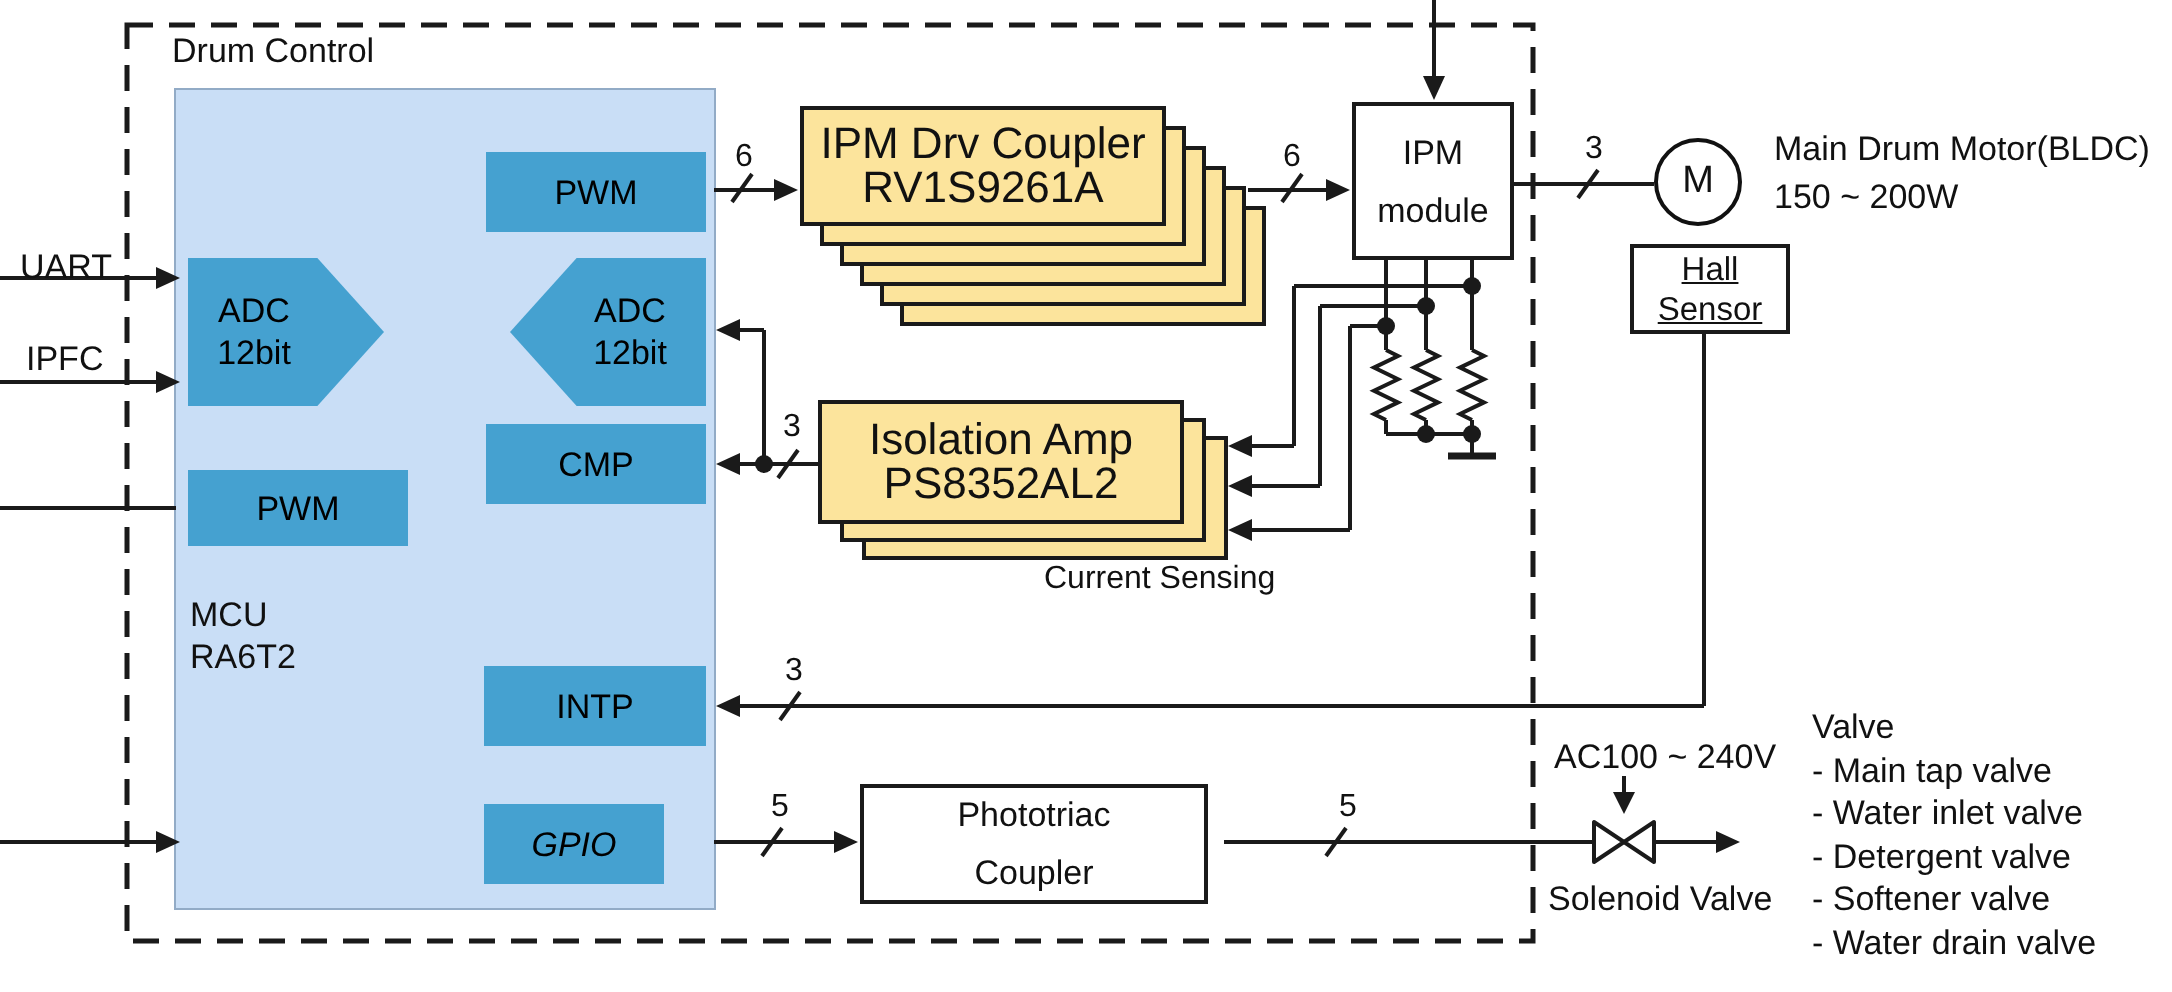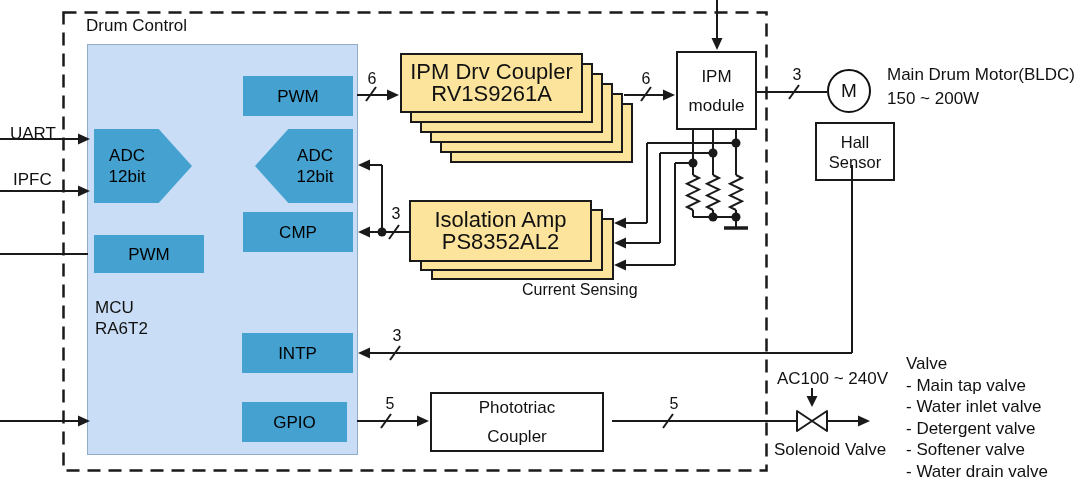--- a/index.html
+++ b/index.html
@@ -42,41 +42,41 @@
 RA6T2</div>
 
     <div class="blk" style="left:243px;top:76px;width:110px;height:40px;">PWM</div>
     <div class="blk pent-l pre" style="left:94px;top:129px;width:98px;height:74px;">ADC
 12bit</div>
     <div class="blk pent-r pre" style="left:255px;top:129px;width:98px;height:74px;">ADC
 12bit</div>
     <div class="blk" style="left:243px;top:212px;width:110px;height:40px;">CMP</div>
     <div class="blk" style="left:94px;top:235px;width:110px;height:38px;">PWM</div>
     <div class="blk" style="left:242px;top:333px;width:111px;height:40px;">INTP</div>
-    <div class="blk" style="left:242px;top:402px;width:105px;height:40px;">GPIO</div>
+    <div class="blk" style="left:242px;top:402px;width:90px;height:40px;font-style:italic;">GPIO</div>
 
     <div class="chip" style="left:450px;top:103px;width:183px;height:60px;"></div>
     <div class="chip" style="left:440px;top:93px;width:183px;height:60px;"></div>
     <div class="chip" style="left:430px;top:83px;width:183px;height:60px;"></div>
     <div class="chip" style="left:420px;top:73px;width:183px;height:60px;"></div>
     <div class="chip" style="left:410px;top:63px;width:183px;height:60px;"></div>
     <div class="chip chip-face pre" style="left:400px;top:53px;width:183px;height:60px;">IPM Drv Coupler
 RV1S9261A</div>
 
     <div class="chip" style="left:431px;top:218px;width:183px;height:62px;"></div>
     <div class="chip" style="left:420px;top:209px;width:183px;height:62px;"></div>
     <div class="chip chip-face pre" style="left:409px;top:200px;width:183px;height:62px;">Isolation Amp
 PS8352AL2</div>
 
     <div class="wbox pre" style="left:676px;top:51px;width:81px;height:79px;">IPM
 module</div>
 
     <div class="motor" style="left:827px;top:69px;width:44px;height:44px;">M</div>
 
-    <div class="wbox pre" style="left:815px;top:122px;width:80px;height:59px;font-size:16.5px;line-height:20px;">Hall
+    <div class="wbox pre" style="left:815px;top:122px;width:80px;height:45px;font-size:16.5px;line-height:20px;text-decoration:underline;">Hall
 Sensor</div>
 
     <div class="wbox pre" style="left:430px;top:392px;width:174px;height:60px;">Phototriac
 Coupler</div>
   </div>
 
   <svg class="layer2" width="1086" height="496" viewBox="0 0 1086 496">
 
     <rect x="63.5" y="12.5" width="703" height="458" fill="none" stroke="#1a1a1a" stroke-width="2.5" stroke-dasharray="13 8"></rect>
 

